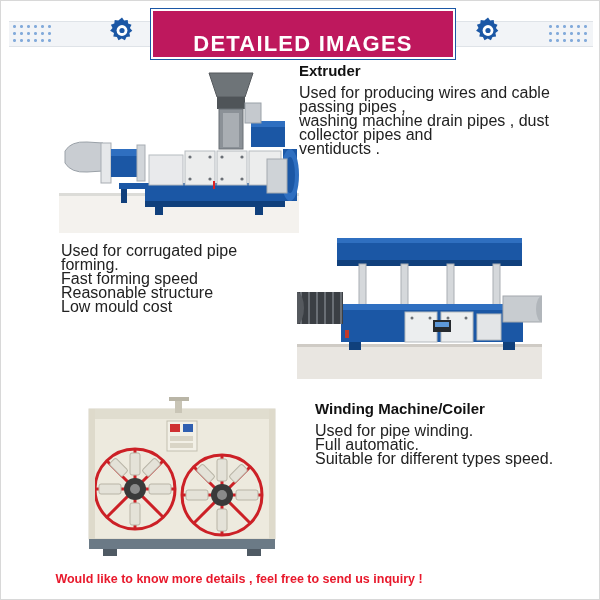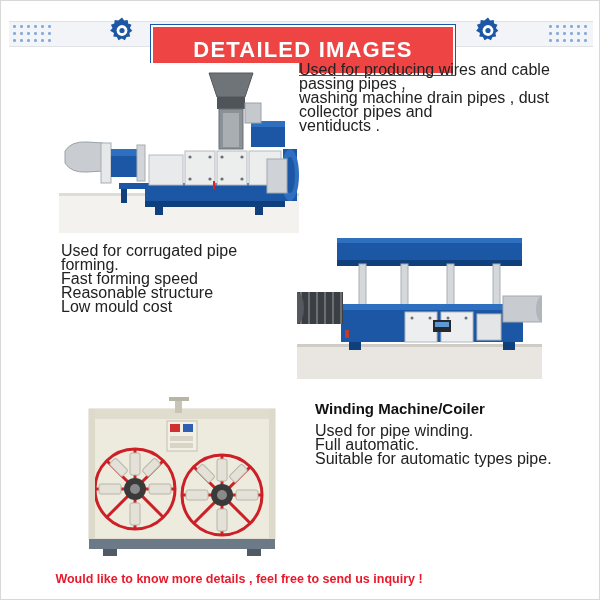--- a/index.html
+++ b/index.html
@@ -59,28 +59,28 @@
     top: 6px;
     width: 34px;
     height: 34px;
   }
   .gear.left { left: 96px; }
   .gear.right { left: 462px; }
 
   .title-bar {
     position: absolute;
     left: 142px;
-    top: 16px;
+    top: 0;
     width: 300px;
     height: 46px;
-    background: #ef4444;
+    background: #be185d;
     border: 2px solid #ffffff;
     box-shadow: 0 0 0 1px #1b57a5;
     display: flex;
-    align-items: center;
+    align-items: flex-end;
     justify-content: center;
   }
   .title-bar .title-text {
     color: #ffffff;
     font-size: 22px;
     font-weight: bold;
     letter-spacing: 1.2px;
     font-family: "Liberation Sans", sans-serif;
   }
 
@@ -245,20 +245,21 @@
       <rect x="196" y="144" width="8" height="8" fill="#10407c"></rect>
 
       <rect x="154" y="118" width="2" height="8" fill="#d22"></rect>
 
       <rect x="60" y="120" width="26" height="6" fill="#1b57a5"></rect>
       <rect x="62" y="126" width="6" height="14" fill="#10407c"></rect>
     </svg>
   </div>
 
   <div class="sec1-text">
+    <div class="sec-title">Extruder</div>
     <p class="sec-line">Used for producing wires and cable passing pipes ,</p>
     <p class="sec-line">washing machine drain pipes , dust collector pipes and</p>
     <p class="sec-line">ventiducts .</p>
   </div>
 
   <div class="sec2-text">
     <p class="sec-line">Used for corrugated pipe forming.</p>
     <p class="sec-line">Fast forming speed</p>
     <p class="sec-line">Reasonable structure</p>
     <p class="sec-line">Low mould cost</p>
@@ -375,20 +376,20 @@
 
       <rect x="6" y="12" width="6" height="130" fill="#dedacb"></rect>
       <rect x="186" y="12" width="6" height="130" fill="#dedacb"></rect>
     </svg>
   </div>
 
   <div class="sec3-text">
     <div class="sec-title">Winding Machine/Coiler</div>
     <p class="sec-line">Used for pipe winding.</p>
     <p class="sec-line">Full automatic.</p>
-    <p class="sec-line">Suitable for automatic types pipe.</p>
+    <p class="sec-line">Suitable for different types speed.</p>
   </div>
 
   <div class="footer">
     <span class="footer-text">Would like to know more details , feel free to send us inquiry !</span>
   </div>
 
 </div>
 
 </body></html>

